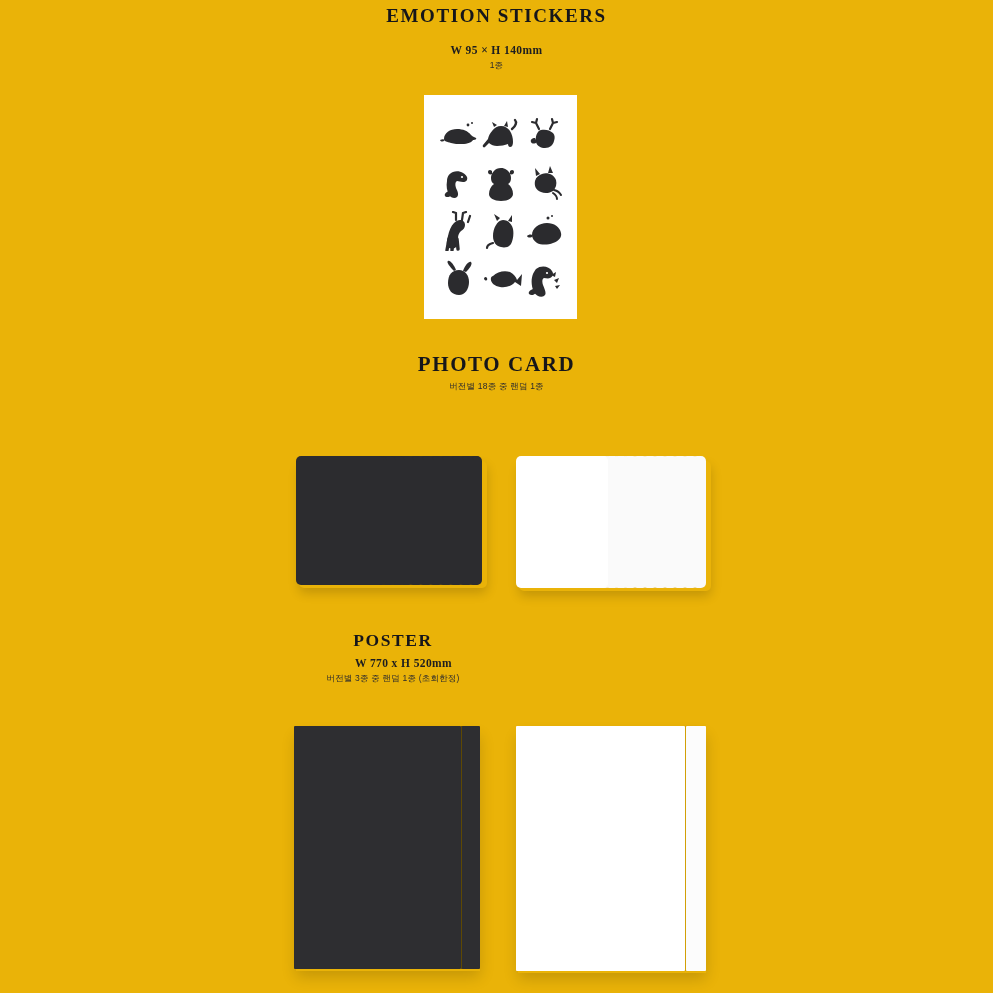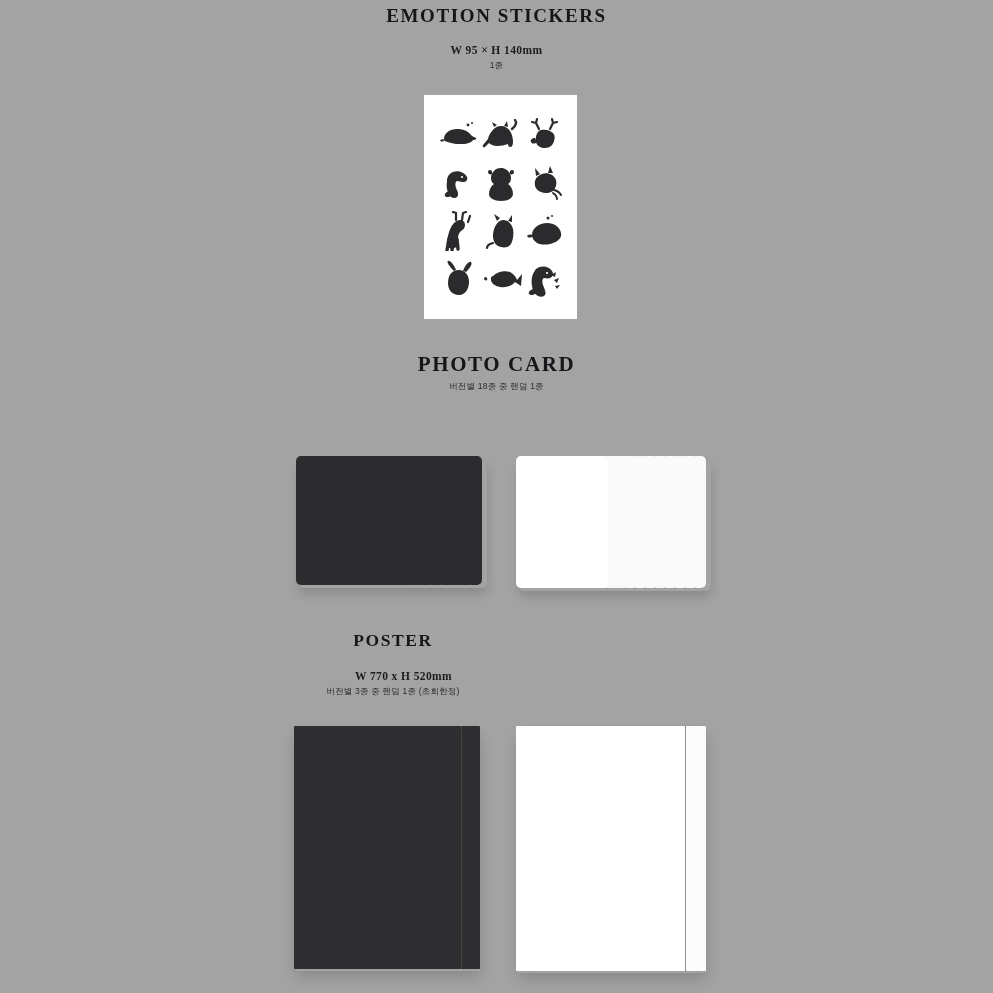--- a/index.html
+++ b/index.html
@@ -10,21 +10,21 @@
     height: 993px;
     background: #dedede;
     font-family: "Liberation Serif", "DejaVu Serif", serif;
     overflow: hidden;
   }
 
   .page {
     position: relative;
     width: 993px;
     height: 993px;
-    background: #a3a3a3;
+    background: #eab308;
   }
 
   
   .section-head {
     width: 100%;
     text-align: center;
   }
 
   .section-title {
     font-family: "Liberation Serif", "DejaVu Serif", serif;
@@ -123,21 +123,21 @@
     position: absolute;
     left: 3px; top: 5px;
     width: calc(100% - 2px); height: calc(100% - 2px);
     border-radius: 5px;
     box-shadow: 0 5px 11px rgba(0,0,0,0.17);
   }
 
   
   #sec-poster { position: absolute; left: 0; top: 630px; width: 786px; }
   #sec-poster .section-title { font-size: 17.5px; }
-  #sec-poster .spec-line { margin-top: 19px; padding-left: 21px; }
+  #sec-poster .spec-line { margin-top: 6px; padding-left: 21px; }
   #sec-poster .spec-sub { margin-top: 4px; }
 
   #po-dark  { position: absolute; left: 294px; top: 726px; width: 186px; height: 243px; }
   #po-light { position: absolute; left: 516px; top: 726px; width: 190px; height: 245px; }
 
   .poster-base {
     position: absolute; left: 0; top: 0;
     width: 100%; height: 100%;
     border-radius: 1px;
   }

